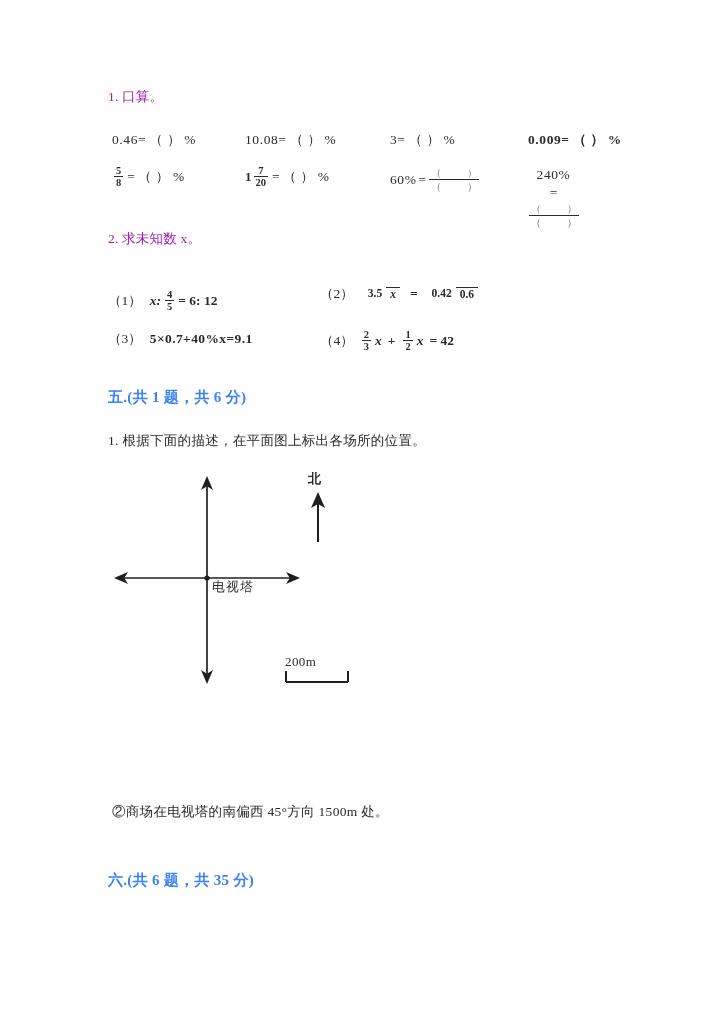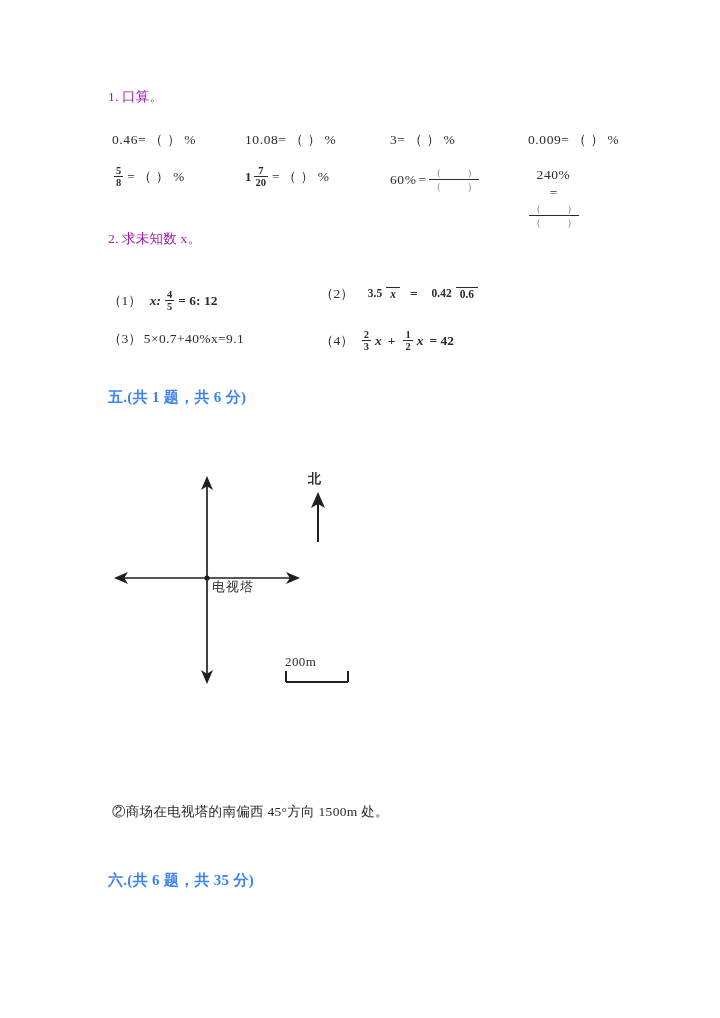--- a/index.html
+++ b/index.html
@@ -174,21 +174,21 @@
     <span class="blankparen">（        ）</span>
     <span>%</span>
   </div>
 
   <div class="abs expr" style="left:390px; top:131px;">
     <span class="num">3=</span>
     <span class="blankparen">（        ）</span>
     <span>%</span>
   </div>
 
-  <div class="abs expr" style="left:528px; top:131px;">
+  <div class="abs expr" style="left:528px; top:131px;font-weight:bold;">
     <span class="num">0.009=</span>
     <span class="blankparen">（        ）</span>
     <span>%</span>
   </div>
 
   <div class="abs expr" style="left:112px; top:165px;">
     <span class="frac">
       <span class="t">5</span>
       <span class="b">8</span>
     </span>
@@ -260,41 +260,42 @@
     </span>
     <span style="font-weight:bold; margin:0 4px;">=</span>
     <span class="frac-lg">
       <span class="t">0.42</span>
       <span class="b">0.6</span>
     </span>
   </div>
 
   <div class="abs expr" style="left:108px; top:330px;">
     <span>（3）</span>
-    <span style="font-weight:normal; letter-spacing:0.4px;">5×0.7+40%x=9.1</span>
+    <span style="font-weight:bold; margin-left:6px; letter-spacing:0.4px;">5×0.7+40%x=9.1</span>
   </div>
 
   <div class="abs expr" style="left:320px; top:329px;">
     <span>（4）</span>
     <span class="frac" style="margin-left:6px;">
       <span class="t">2</span>
       <span class="b">3</span>
     </span>
     <span class="ital">x</span>
     <span style="font-weight:bold; margin:0 4px;">+</span>
     <span class="frac">
       <span class="t">1</span>
       <span class="b">2</span>
     </span>
     <span class="ital">x</span>
     <span style="font-weight:bold; margin-left:4px;">= 42</span>
   </div>
 
   <div class="abs sec-head" style="left:108px; top:388px;">五.(共 1 题，共 6 分)</div>
 
+  <div class="abs body-line" style="left:108px; top:432px;">1. 根据下面的描述，在平面图上标出各场所的位置。</div>
 
   <div id="map-figure">
     <svg width="280" height="235" viewBox="0 0 280 235" xmlns="http://www.w3.org/2000/svg">
       <defs>
         <marker id="arrowUp" markerWidth="10" markerHeight="10" refX="5" refY="2" orient="auto-start-reverse" markerUnits="userSpaceOnUse">
           <path d="M0,8 L5,0 L10,8 L5,5.6 Z" fill="#1f1f1f"></path>
         </marker>
       </defs>
 
       <g>

